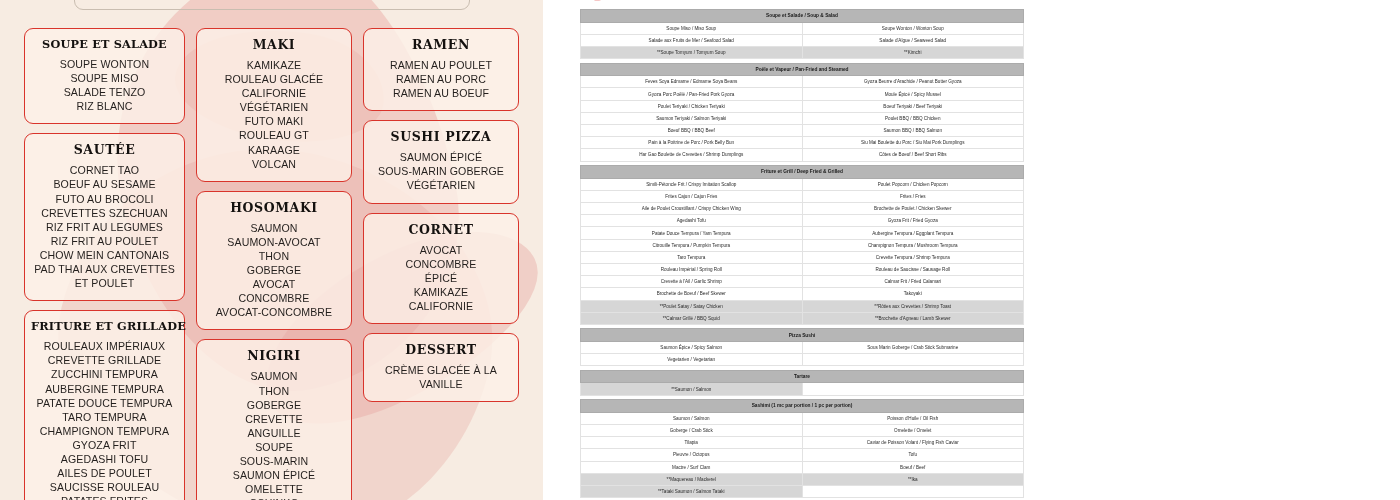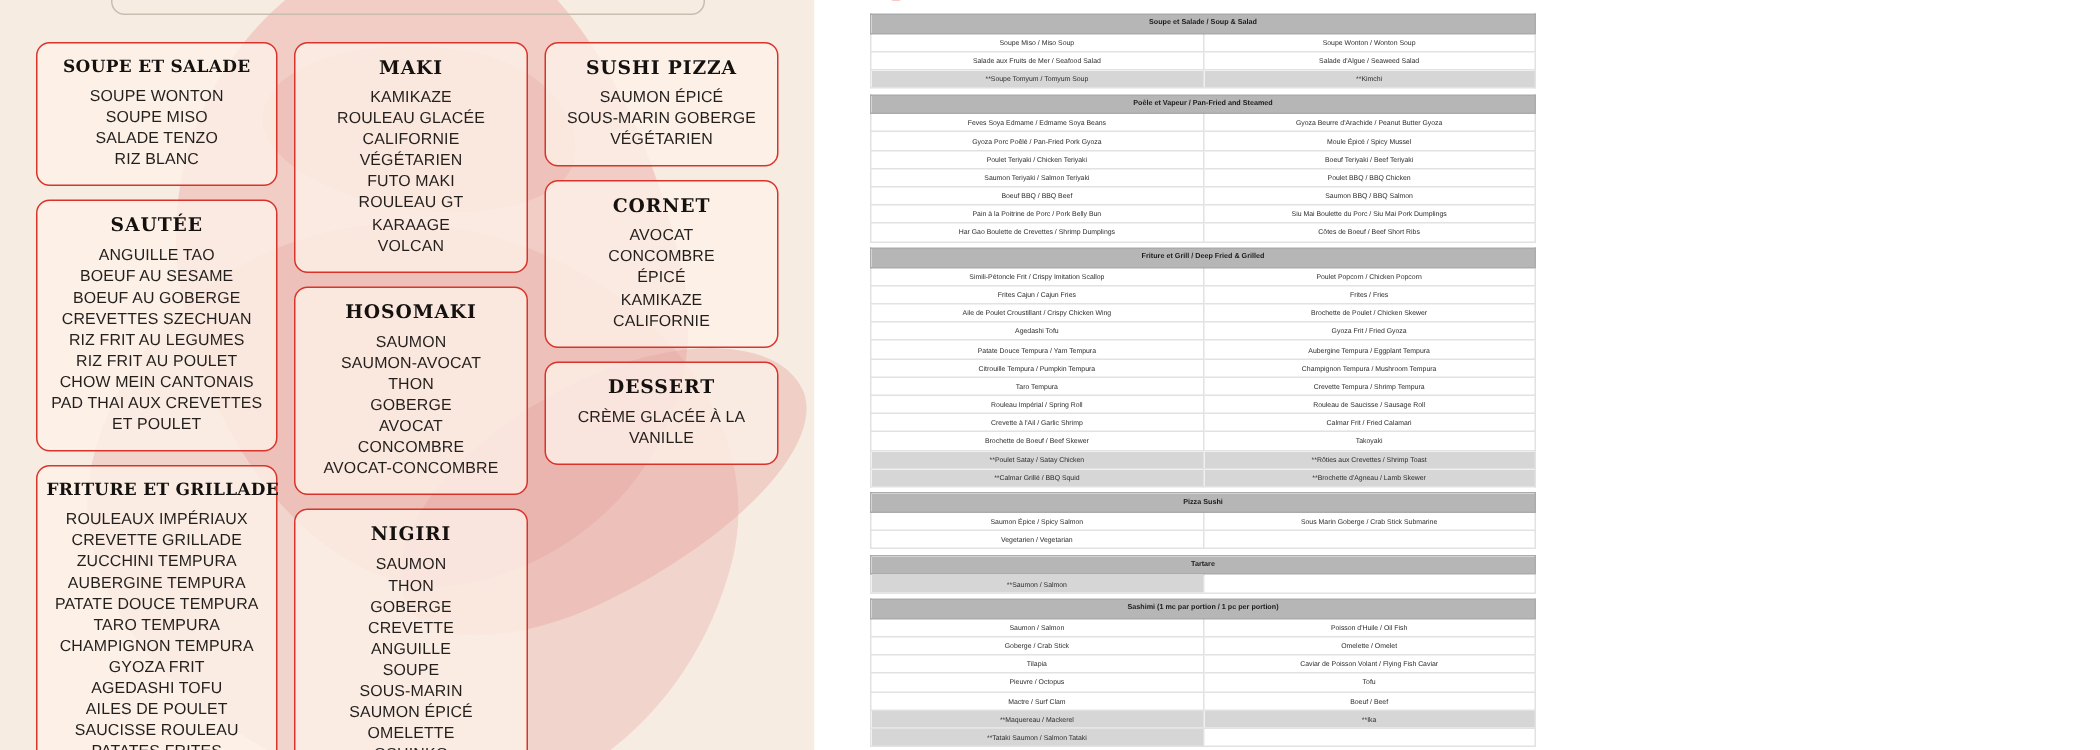--- a/index.html
+++ b/index.html
@@ -155,23 +155,23 @@
         <div class="col">
           <div class="card">
             <div class="card-title sm">SOUPE ET SALADE</div>
             <div class="card-item">SOUPE WONTON</div>
             <div class="card-item">SOUPE MISO</div>
             <div class="card-item">SALADE TENZO</div>
             <div class="card-item">RIZ BLANC</div>
           </div>
           <div class="card">
             <div class="card-title">SAUTÉE</div>
-            <div class="card-item">ANGUILLE TAO</div>
+            <div class="card-item">CORNET TAO</div>
             <div class="card-item">BOEUF AU SESAME</div>
-            <div class="card-item">BOEUF AU GOBERGE</div>
+            <div class="card-item">FUTO AU BROCOLI</div>
             <div class="card-item">CREVETTES SZECHUAN</div>
             <div class="card-item">RIZ FRIT AU LEGUMES</div>
             <div class="card-item">RIZ FRIT AU POULET</div>
             <div class="card-item">CHOW MEIN CANTONAIS</div>
             <div class="card-item">PAD THAI AUX CREVETTES</div>
             <div class="card-item">ET POULET</div>
           </div>
           <div class="card">
             <div class="card-title sm">FRITURE ET GRILLADE</div>
             <div class="card-item">ROULEAUX IMPÉRIAUX</div>
@@ -220,20 +220,26 @@
             <div class="card-item">SOUPE</div>
             <div class="card-item">SOUS-MARIN</div>
             <div class="card-item">SAUMON ÉPICÉ</div>
             <div class="card-item">OMELETTE</div>
             <div class="card-item">OSHINKO</div>
             <div class="card-item">TOFU</div>
           </div>
         </div>
         <div class="col">
           <div class="card">
+            <div class="card-title">RAMEN</div>
+            <div class="card-item">RAMEN AU POULET</div>
+            <div class="card-item">RAMEN AU PORC</div>
+            <div class="card-item">RAMEN AU BOEUF</div>
+          </div>
+          <div class="card">
             <div class="card-title">SUSHI PIZZA</div>
             <div class="card-item">SAUMON ÉPICÉ</div>
             <div class="card-item">SOUS-MARIN GOBERGE</div>
             <div class="card-item">VÉGÉTARIEN</div>
           </div>
           <div class="card">
             <div class="card-title">CORNET</div>
             <div class="card-item">AVOCAT</div>
             <div class="card-item">CONCOMBRE</div>
             <div class="card-item">ÉPICÉ</div>

